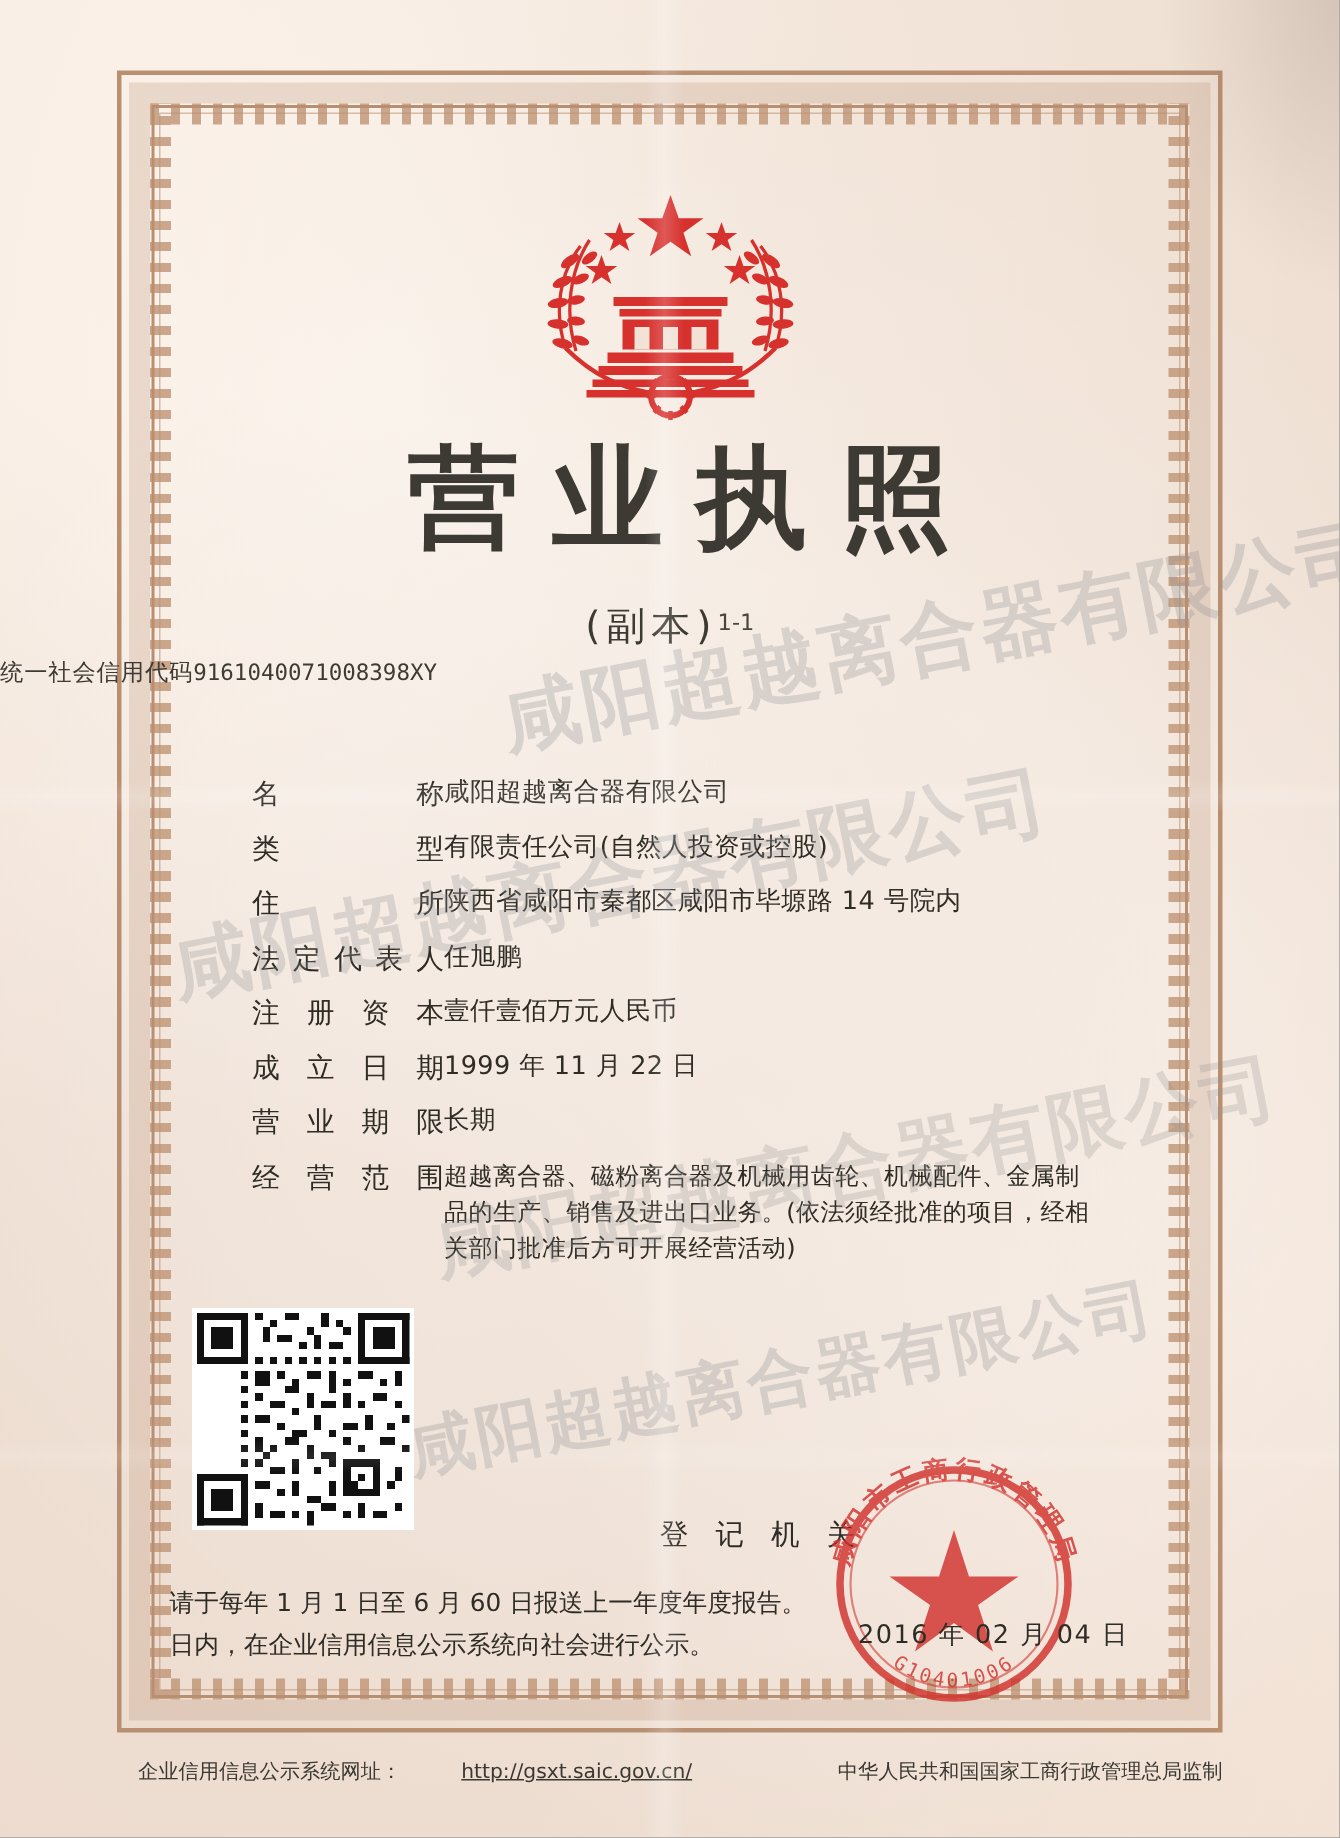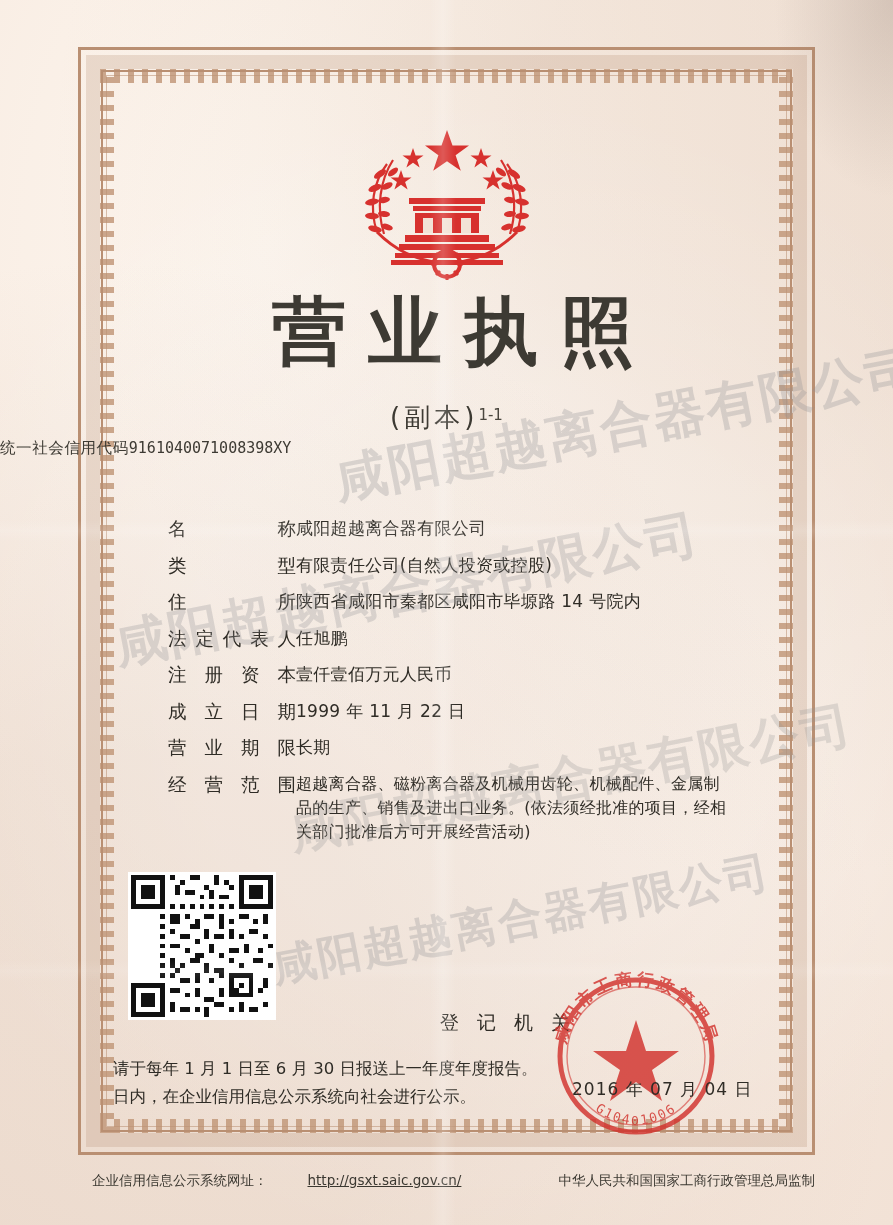--- a/index.html
+++ b/index.html
@@ -599,24 +599,24 @@
       <polygon points="93,57 103,88 136,88 109,107 119,138 93,119 67,138 77,107 50,88 83,88" fill="#d2322d"></polygon>
       <text font-family="'DejaVu Sans', sans-serif" font-size="17" font-weight="bold" fill="#d2322d" letter-spacing="3">
         <textPath href="#sealArcTop" startOffset="50%" text-anchor="middle">咸阳市工商行政管理局</textPath>
       </text>
       <text font-family="'DejaVu Sans Mono', monospace" font-size="13" fill="#d2322d" letter-spacing="2">
         <textPath href="#sealArcBottom" startOffset="50%" text-anchor="middle">G10401006</textPath>
       </text>
     </svg>
   </div>
 
-  <div class="issue-date">2016 年 07 月 04 日</div>
+  <div class="issue-date">2016 年 02 月 04 日</div>
 
   <div class="notice">
-    <div>请于每年 1 月 1 日至 6 月 30 日报送上一年度年度报告。</div>
+    <div>请于每年 1 月 1 日至 6 月 60 日报送上一年度年度报告。</div>
     <div>日内，在企业信用信息公示系统向社会进行公示。</div>
   </div>
 
   <div class="footer-left">
     <span>企业信用信息公示系统网址：</span><span class="url">http://gsxt.saic.gov.cn/</span>
   </div>
   <div class="footer-right">中华人民共和国国家工商行政管理总局监制</div>
 
   <div class="wm wm1">咸阳超越离合器有限公司</div>
   <div class="wm wm2">咸阳超越离合器有限公司</div>

